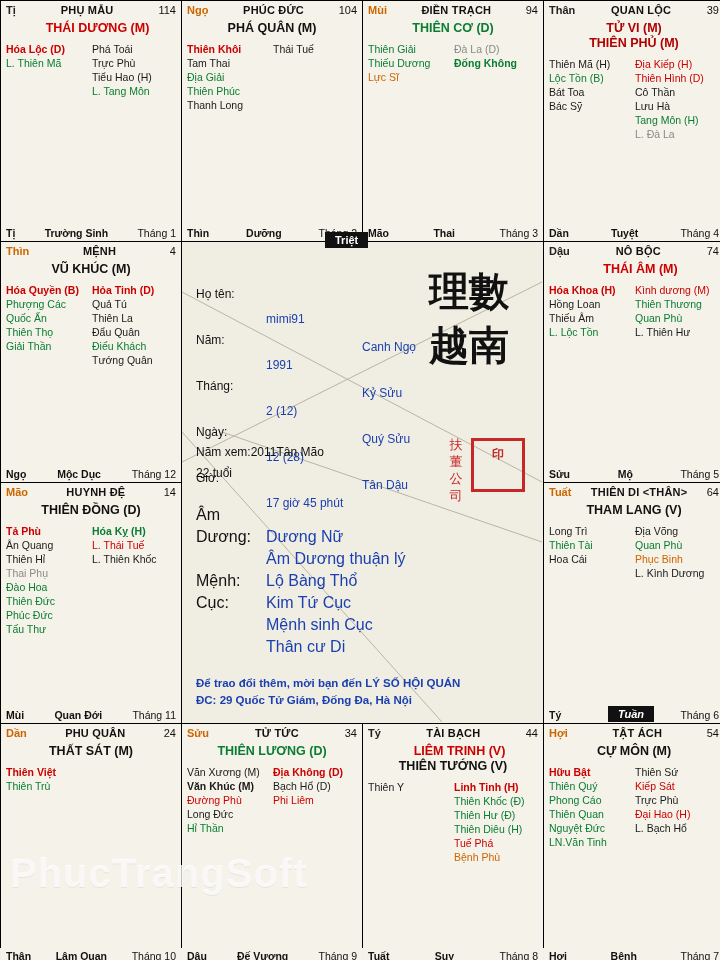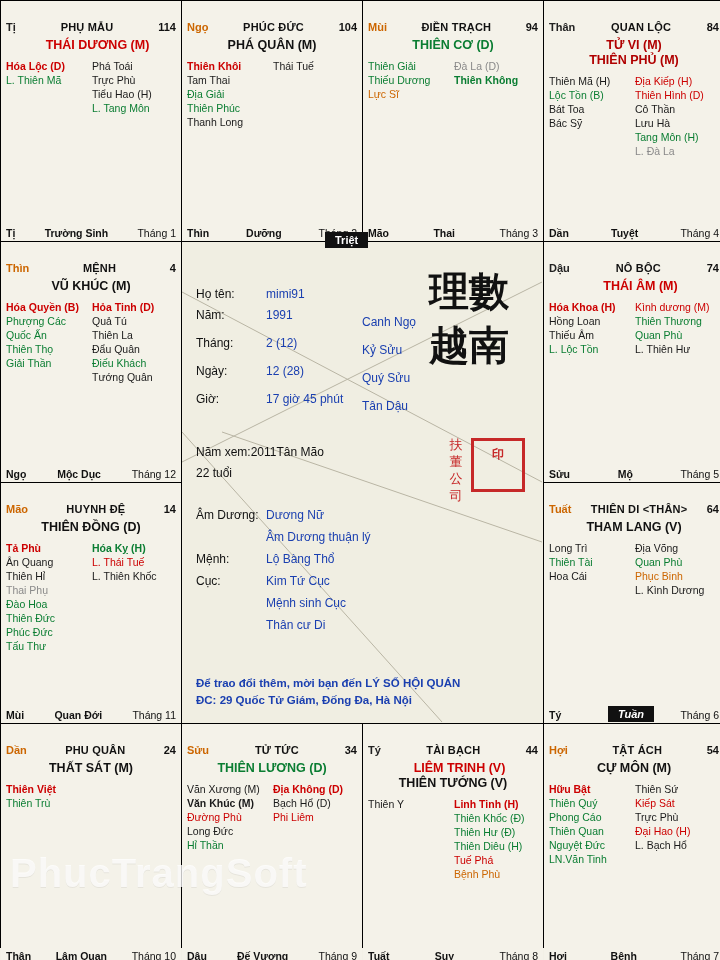--- a/index.html
+++ b/index.html
@@ -40,21 +40,21 @@
     display: flex;
     justify-content: space-between;
     align-items: baseline;
     padding: 3px 5px 0 5px;
     font-size: 11px;
     font-weight: bold;
   }
   .p-branch { color: #cc6600; }
   .p-branch.dark { color: #222; }
   .p-palace { color: #111; font-weight: bold; letter-spacing: .2px; }
-  .p-num { color: #111; font-weight: bold; margin-top: 17px; }
+  .p-num { color: #111; font-weight: normal; }
   .p-main {
     text-align: center;
     margin-top: 5px;
     font-size: 12.5px;
     font-weight: bold;
     line-height: 15px;
   }
   .p-main .red { color: #cc0000; margin-left: 13px; }
   .p-main .green { color: #0a7d32; }
   .p-main .dkred { color: #b00000; }
@@ -96,34 +96,34 @@
   }
   .info {
     position: absolute;
     left: 14px;
     top: 42px;
     font-size: 12px;
     line-height: 21px;
   }
   .info .row { display: flex; }
   .info .lbl { width: 70px; color: #111; }
-  .info .v1 { width: 96px; color: #1a3fb0; }
+  .info .v1 { width: 96px; color: #1a3fb0; margin-top: 25px; }
   .info .v2 { color: #1a3fb0; margin-top: 7px; }
   .info2 {
     position: absolute;
     left: 14px;
     top: 200px;
     font-size: 12px;
     line-height: 21px;
   }
   .info3 {
     position: absolute;
     left: 14px;
     top: 262px;
-    font-size: 12px;
+    font-size: 16px;
     line-height: 22px;
   }
   .info3 .lbl { width: 70px; display: inline-block; }
   .info3 .val { color: #1a3fb0; }
   .promo {
     position: absolute;
     left: 14px;
     bottom: 14px;
     font-size: 11.5px;
     line-height: 17px;
@@ -264,35 +264,35 @@
       <div class="green">THIÊN CƠ (D)</div>
     </div>
     <div class="stars">
       <div class="col">
         <div class="s-green">Thiên Giải</div>
         <div class="s-green">Thiếu Dương</div>
         <div class="s-orange">Lực Sĩ</div>
       </div>
       <div class="col">
         <div class="s-grey">Đà La (D)</div>
-        <div class="s-green bold">Thiên Không</div>
+        <div class="s-green bold">Đống Không</div>
       </div>
     </div>
     <div class="p-foot">
       <span>Mão</span>
       <span class="mid">Thai</span>
       <span class="r">Tháng 3</span>
     </div>
   </div>
 
   <div class="cell">
     <div class="p-head">
       <span class="p-branch dark">Thân</span>
       <span class="p-palace">QUAN LỘC</span>
-      <span class="p-num">84</span>
+      <span class="p-num">39</span>
     </div>
     <div class="p-main">
       <div class="dkred">TỬ VI (M)</div>
       <div class="dkred">THIÊN PHỦ (M)</div>
     </div>
     <div class="stars">
       <div class="col">
         <div class="s-black">Thiên Mã (H)</div>
         <div class="s-green">Lộc Tồn (B)</div>
         <div class="s-black">Bát Toa</div>

